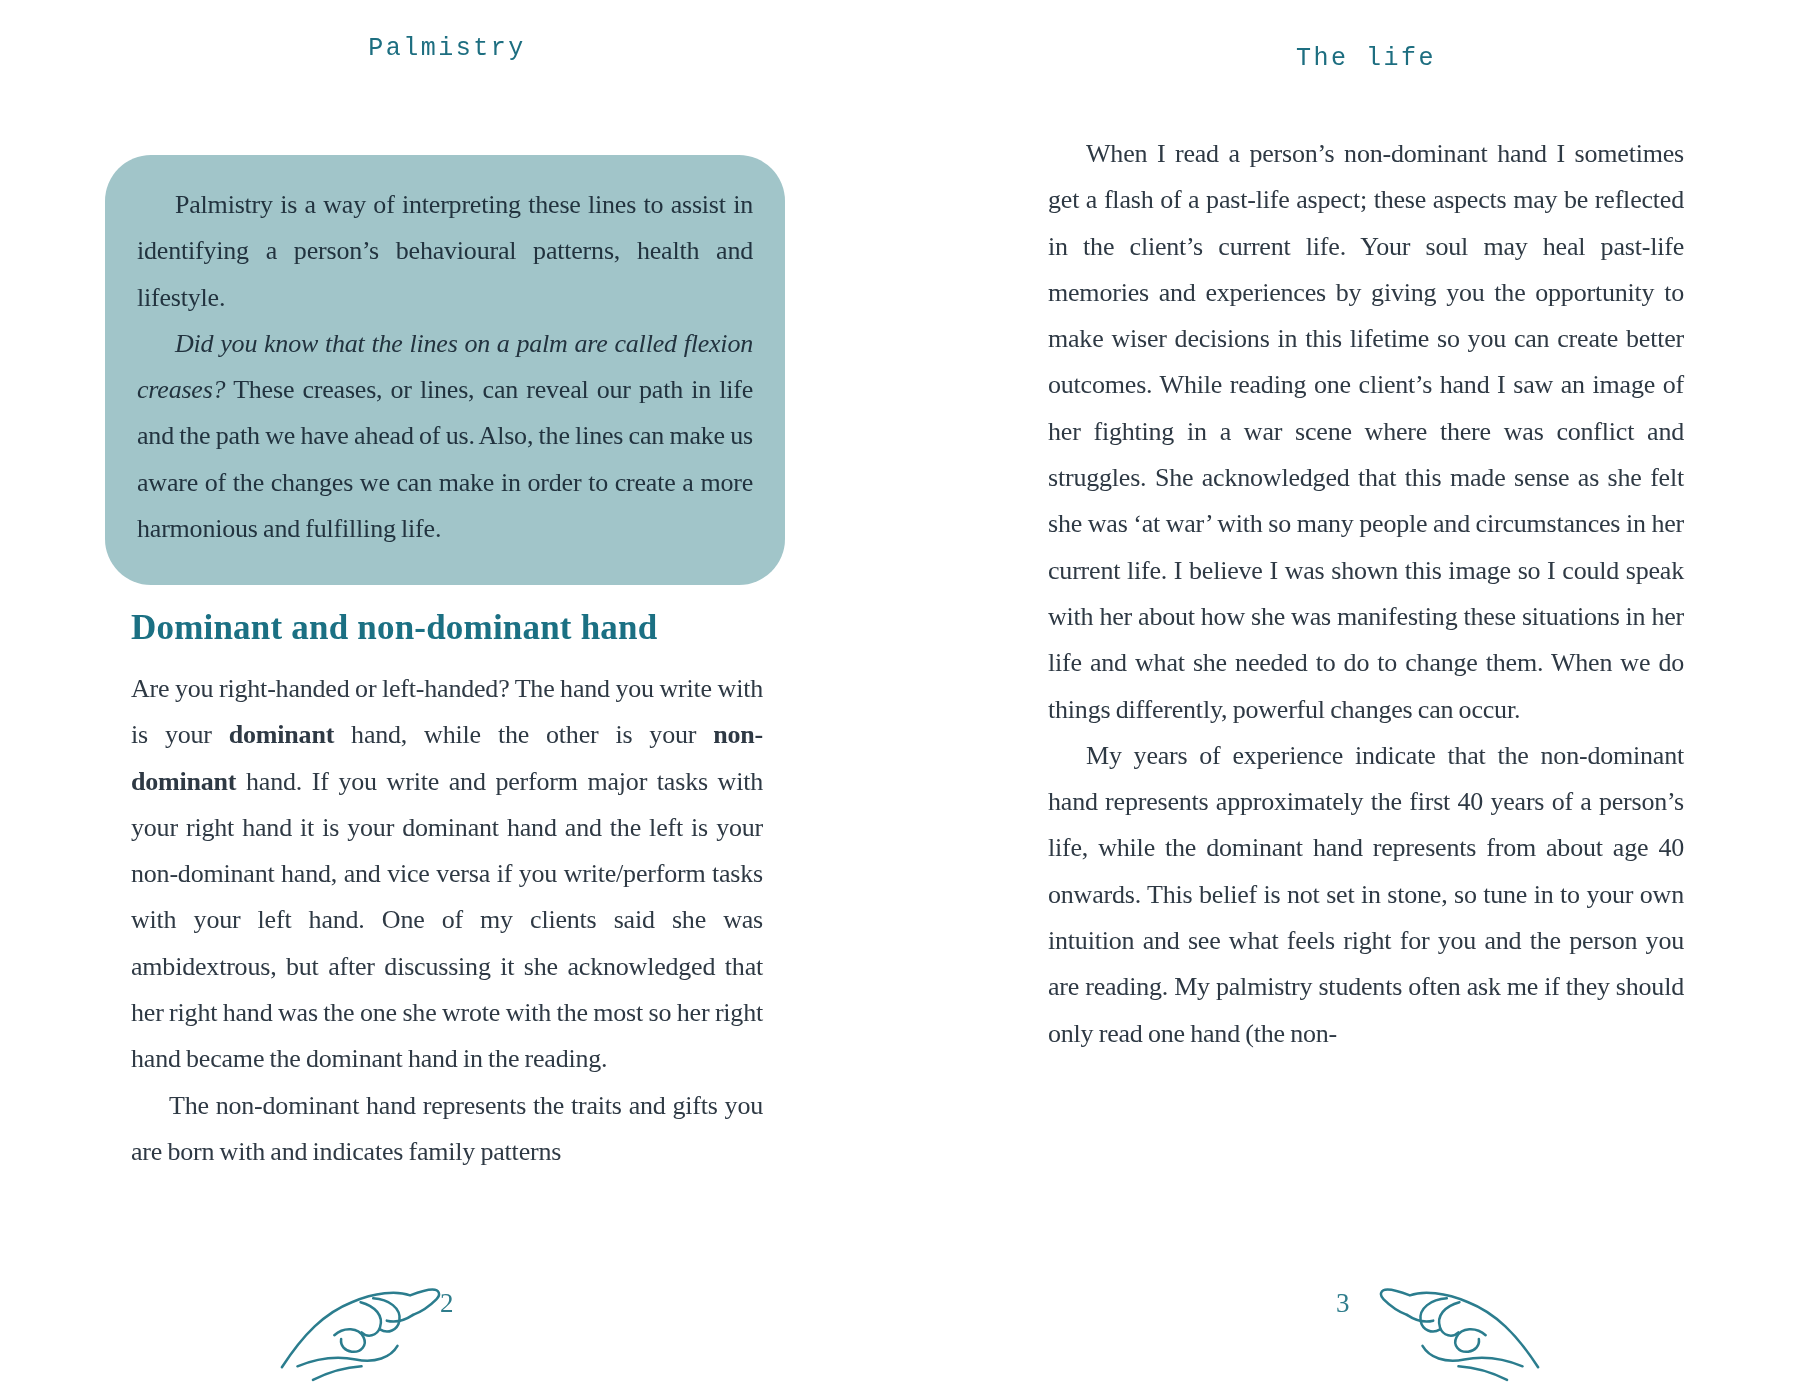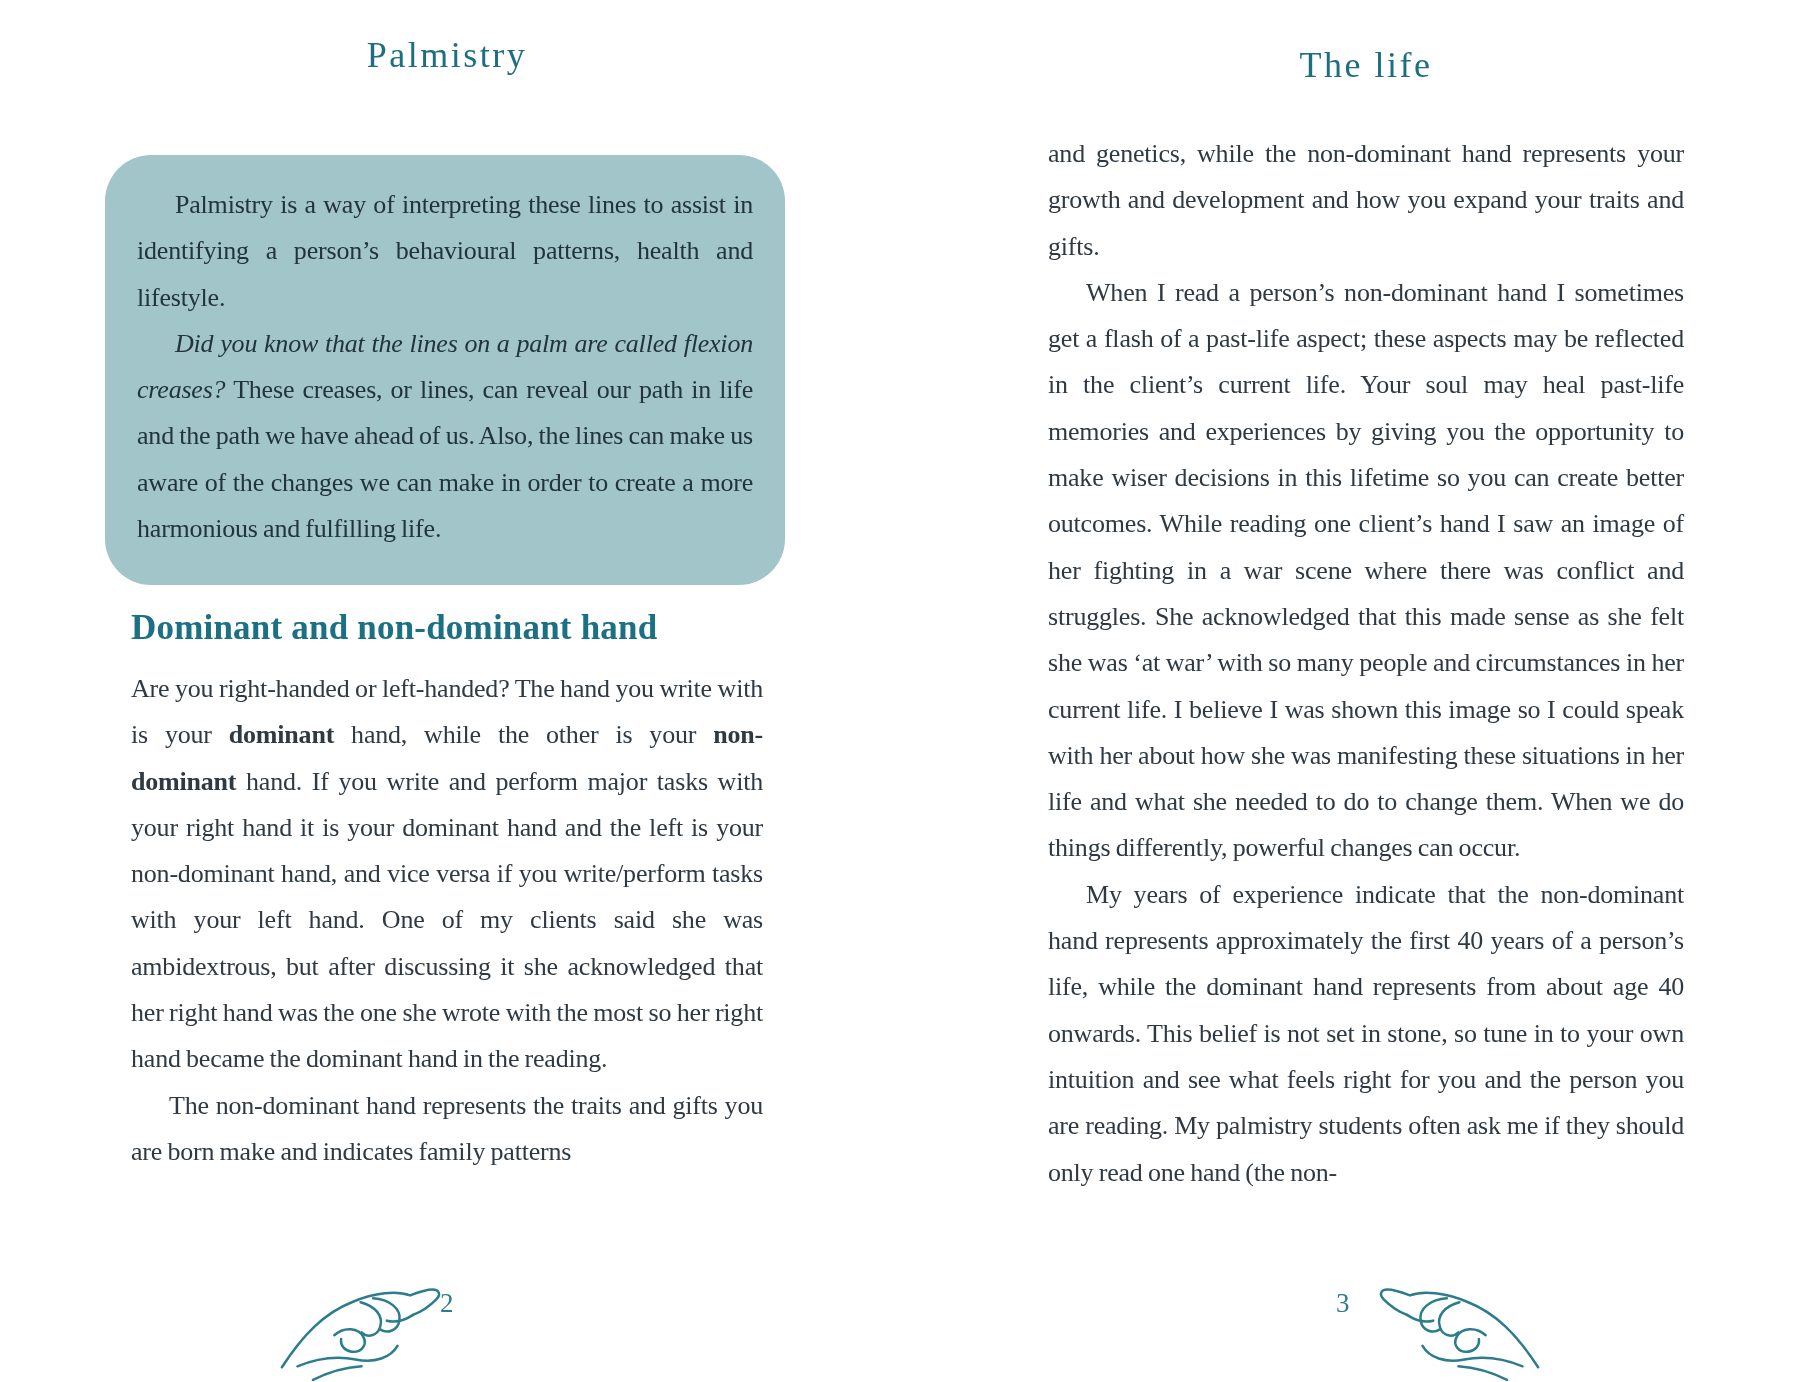--- a/index.html
+++ b/index.html
@@ -7,22 +7,22 @@
     width:1807px;height:1382px;background:#ffffff;position:relative;
     font-family:"Liberation Serif", serif;
     color:#2e3944;
     overflow:hidden;
   }
   .spread{position:absolute;inset:0;}
 
   
   .running-head{
     position:absolute;top:34px;
-    font-size:36px;letter-spacing:2.5px;color:#1d6e80;
-    text-align:center;white-space:nowrap;
+    font-size:25px;letter-spacing:2.5px;color:#1d6e80;
+    text-align:center;white-space:nowrap;font-family:Liberation Mono, monospace;
   }
   .running-head.left{left:131px;width:632px;}
   .running-head.right{left:1048px;width:636px;top:44px;}
 
   
   .callout{
     position:absolute;left:105px;top:155px;width:680px;height:430px;
     box-sizing:border-box;
     background:#a1c5c9;
     border-radius:46px;
@@ -76,40 +76,39 @@
   <div class="running-head left">Palmistry</div>
 
   <div class="callout">
     <p><span>Palmistry is a way of interpreting these lines to assist in identifying a person’s behavioural patterns, health and lifestyle.</span></p>
     <p><em>Did you know that the lines on a palm are called flexion creases?</em><span> These creases, or lines, can reveal our path in life and the path we have ahead of us. Also, the lines can make us aware of the changes we can make in order to create a more harmonious and fulfilling life.</span></p>
   </div>
 
   <div class="left-body bodytext">
     <h2 class="section-heading">Dominant and non-dominant hand</h2>
     <p><span>Are you right-handed or left-handed? The hand you write with is your </span><strong>dominant</strong><span> hand, while the other is your </span><strong>non-dominant</strong><span> hand. If you write and perform major tasks with your right hand it is your dominant hand and the left is your non-dominant hand, and vice versa if you write/perform tasks with your left hand.  One of my clients said she was ambidextrous, but after discussing it she acknowledged that her right hand was the one she wrote with the most so her right hand became the dominant hand in the reading.</span></p>
-    <p class="indent">The non-dominant hand represents the traits and gifts you are born make and indicates family patterns</p>
+    <p class="indent">The non-dominant hand represents the traits and gifts you are born with and indicates family patterns</p>
   </div>
 
   <div class="hand left-page">
     <svg viewBox="0 0 175 115" fill="none" stroke="#2b7d8e" stroke-width="2.6" stroke-linecap="round" stroke-linejoin="round" aria-hidden="true">
       <path d="M4,100 C26,66 48,44 76,33 C100,23 122,21 136,26 C144,23 154,20 159,20 C166,20 168,25 163,30 C156,37 147,43 139,46"></path>
       <path d="M139,46 C130,52 120,54 112,52"></path>
       <path d="M98,29 C114,30 127,39 125,52 C123,62 113,66 105,61"></path>
       <path d="M85,33 C100,37 109,47 105,59 C102,68 92,70 86,64"></path>
       <path d="M58,67 C68,58 83,59 88,69 C92,77 86,85 76,84 C69,83 64,78 65,71"></path>
       <path d="M20,99 C42,90 60,88 80,92 C100,96 116,90 123,78"></path>
       <path d="M36,113 C54,104 70,100 86,99"></path>
     </svg>
   </div>
   <div class="pagenum left-page">2</div>
 
   <div class="running-head right">The life</div>
 
   <div class="right-body bodytext">
-    <p>and genetics, while the non-dominant hand represents your growth and development and how you expand your traits and gifts.</p>
     <p class="indent">When I read a person’s non-dominant hand I sometimes get a flash of a past-life aspect; these aspects may be reflected in the client’s current life. Your soul may heal past-life memories and experiences by giving you the opportunity to make wiser decisions in this lifetime so you can create better outcomes. While reading one client’s hand I saw an image of her fighting in a war scene where there was conflict and struggles. She acknowledged that this made sense as she felt she was ‘at war’ with so many people and circumstances in her current life. I believe I was shown this image so I could speak with her about how she was manifesting these situations in her life and what she needed to do to change them. When we do things differently, powerful changes can occur.</p>
     <p class="indent">My years of experience indicate that the non-dominant hand represents approximately the first 40 years of a person’s life, while the dominant hand represents from about age 40 onwards. This belief is not set in stone, so tune in to your own intuition and see what feels right for you and the person you are reading. My palmistry students often ask me if they should only read one hand (the non-</p>
   </div>
 
   <div class="pagenum right-page">3</div>
   <div class="hand right-page">
     <svg viewBox="0 0 175 115" fill="none" stroke="#2b7d8e" stroke-width="2.6" stroke-linecap="round" stroke-linejoin="round" aria-hidden="true">
       <path d="M4,100 C26,66 48,44 76,33 C100,23 122,21 136,26 C144,23 154,20 159,20 C166,20 168,25 163,30 C156,37 147,43 139,46"></path>
       <path d="M139,46 C130,52 120,54 112,52"></path>
       <path d="M98,29 C114,30 127,39 125,52 C123,62 113,66 105,61"></path>

